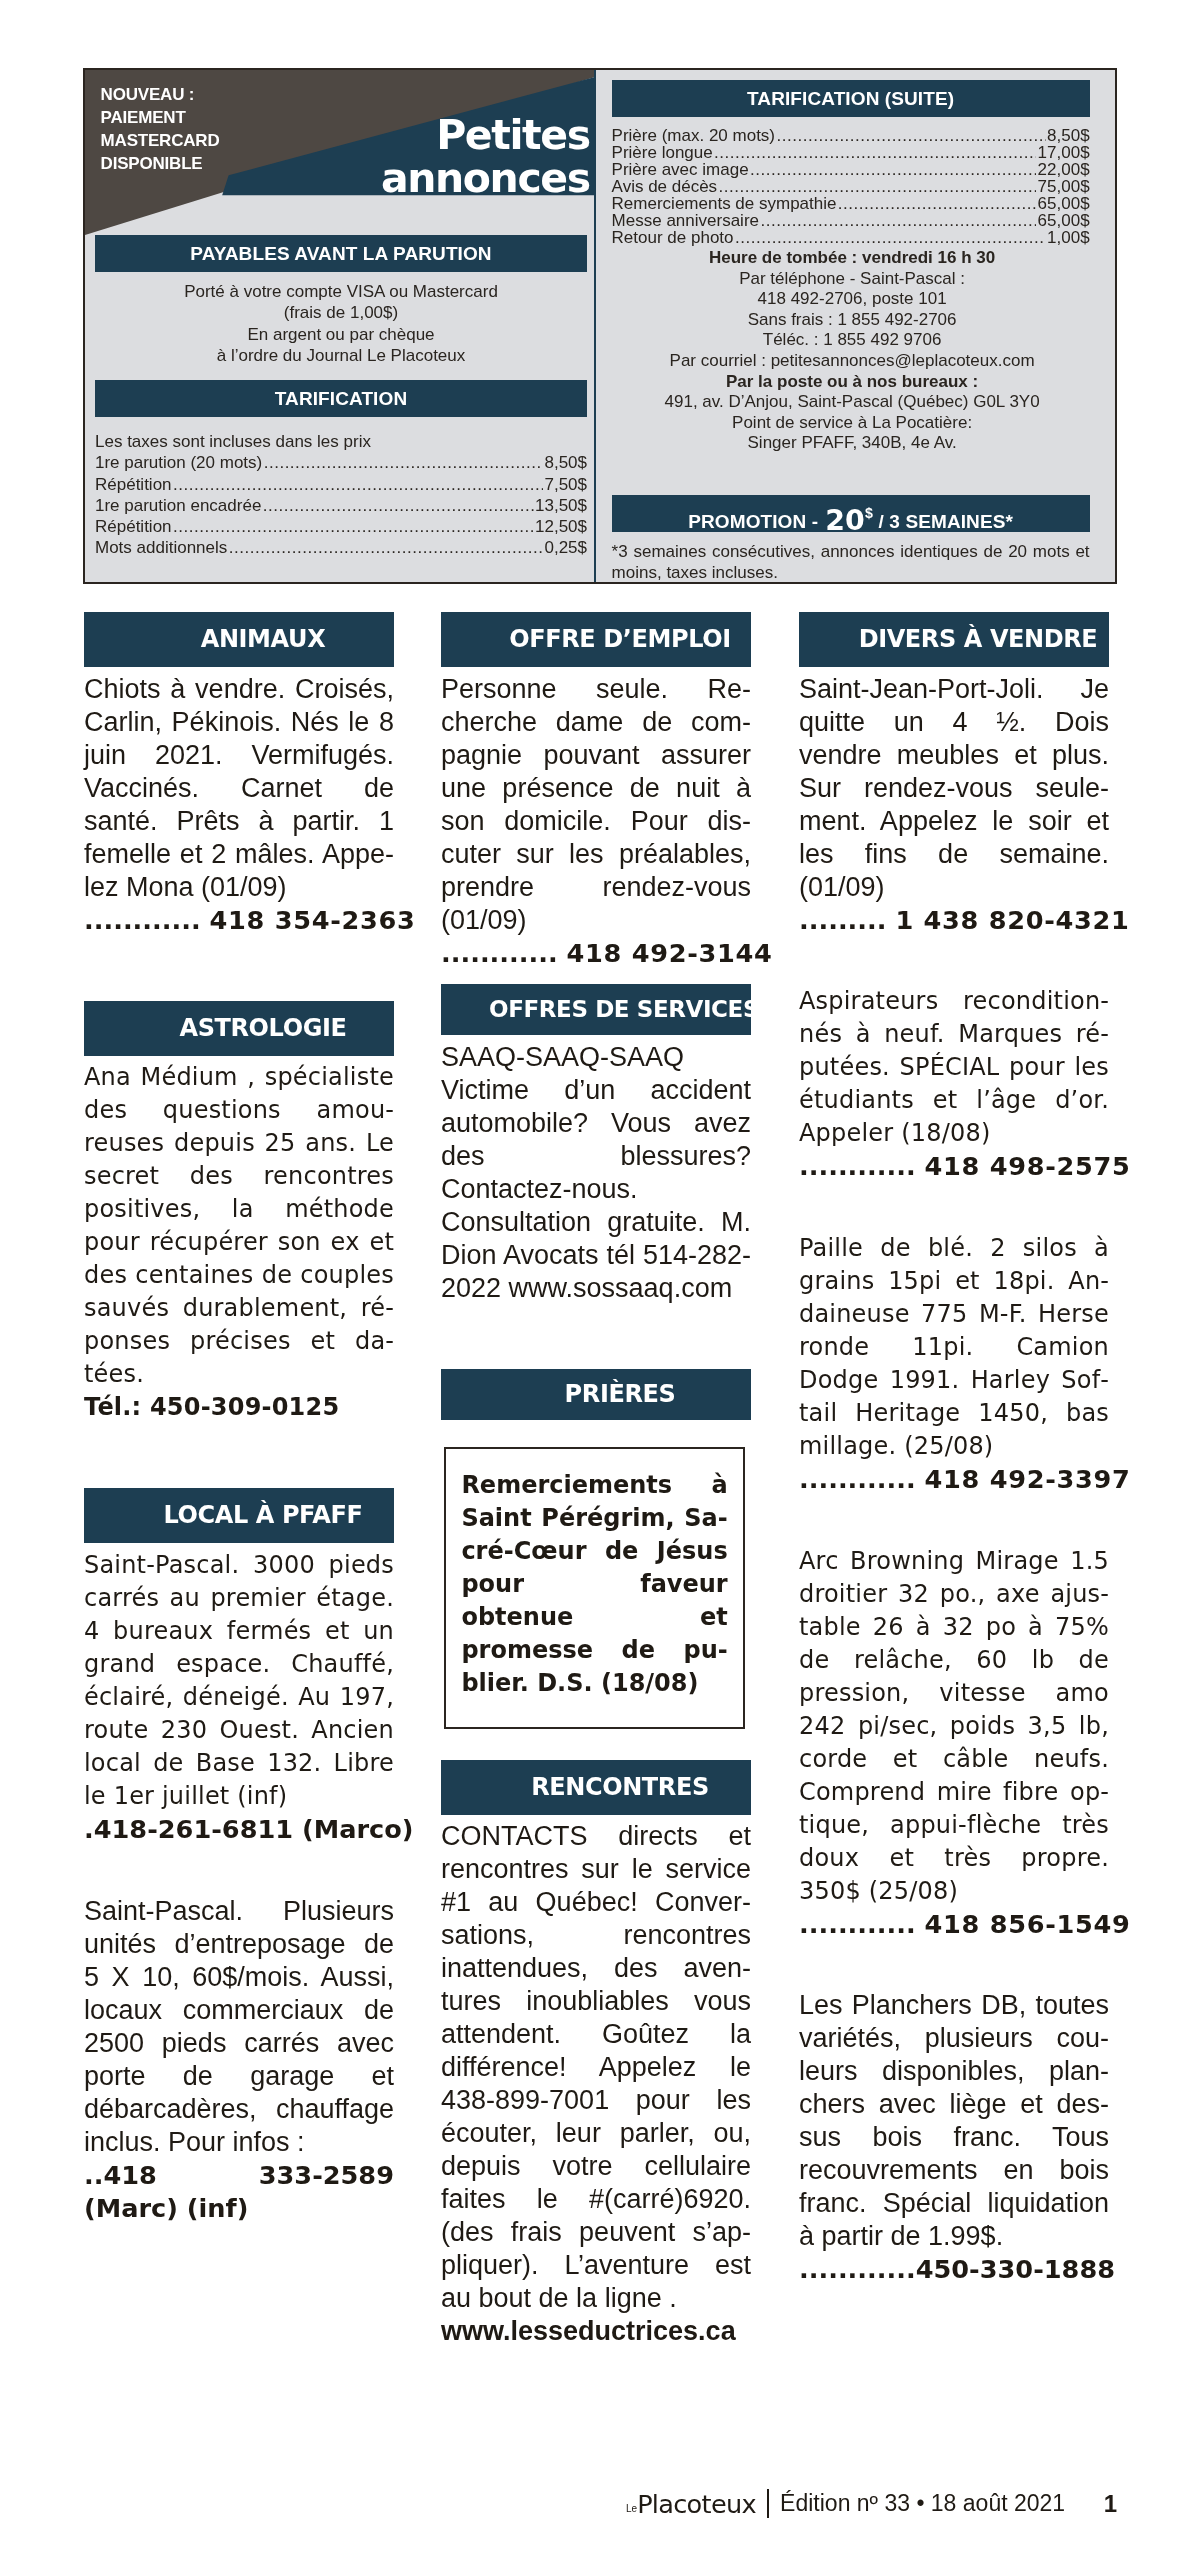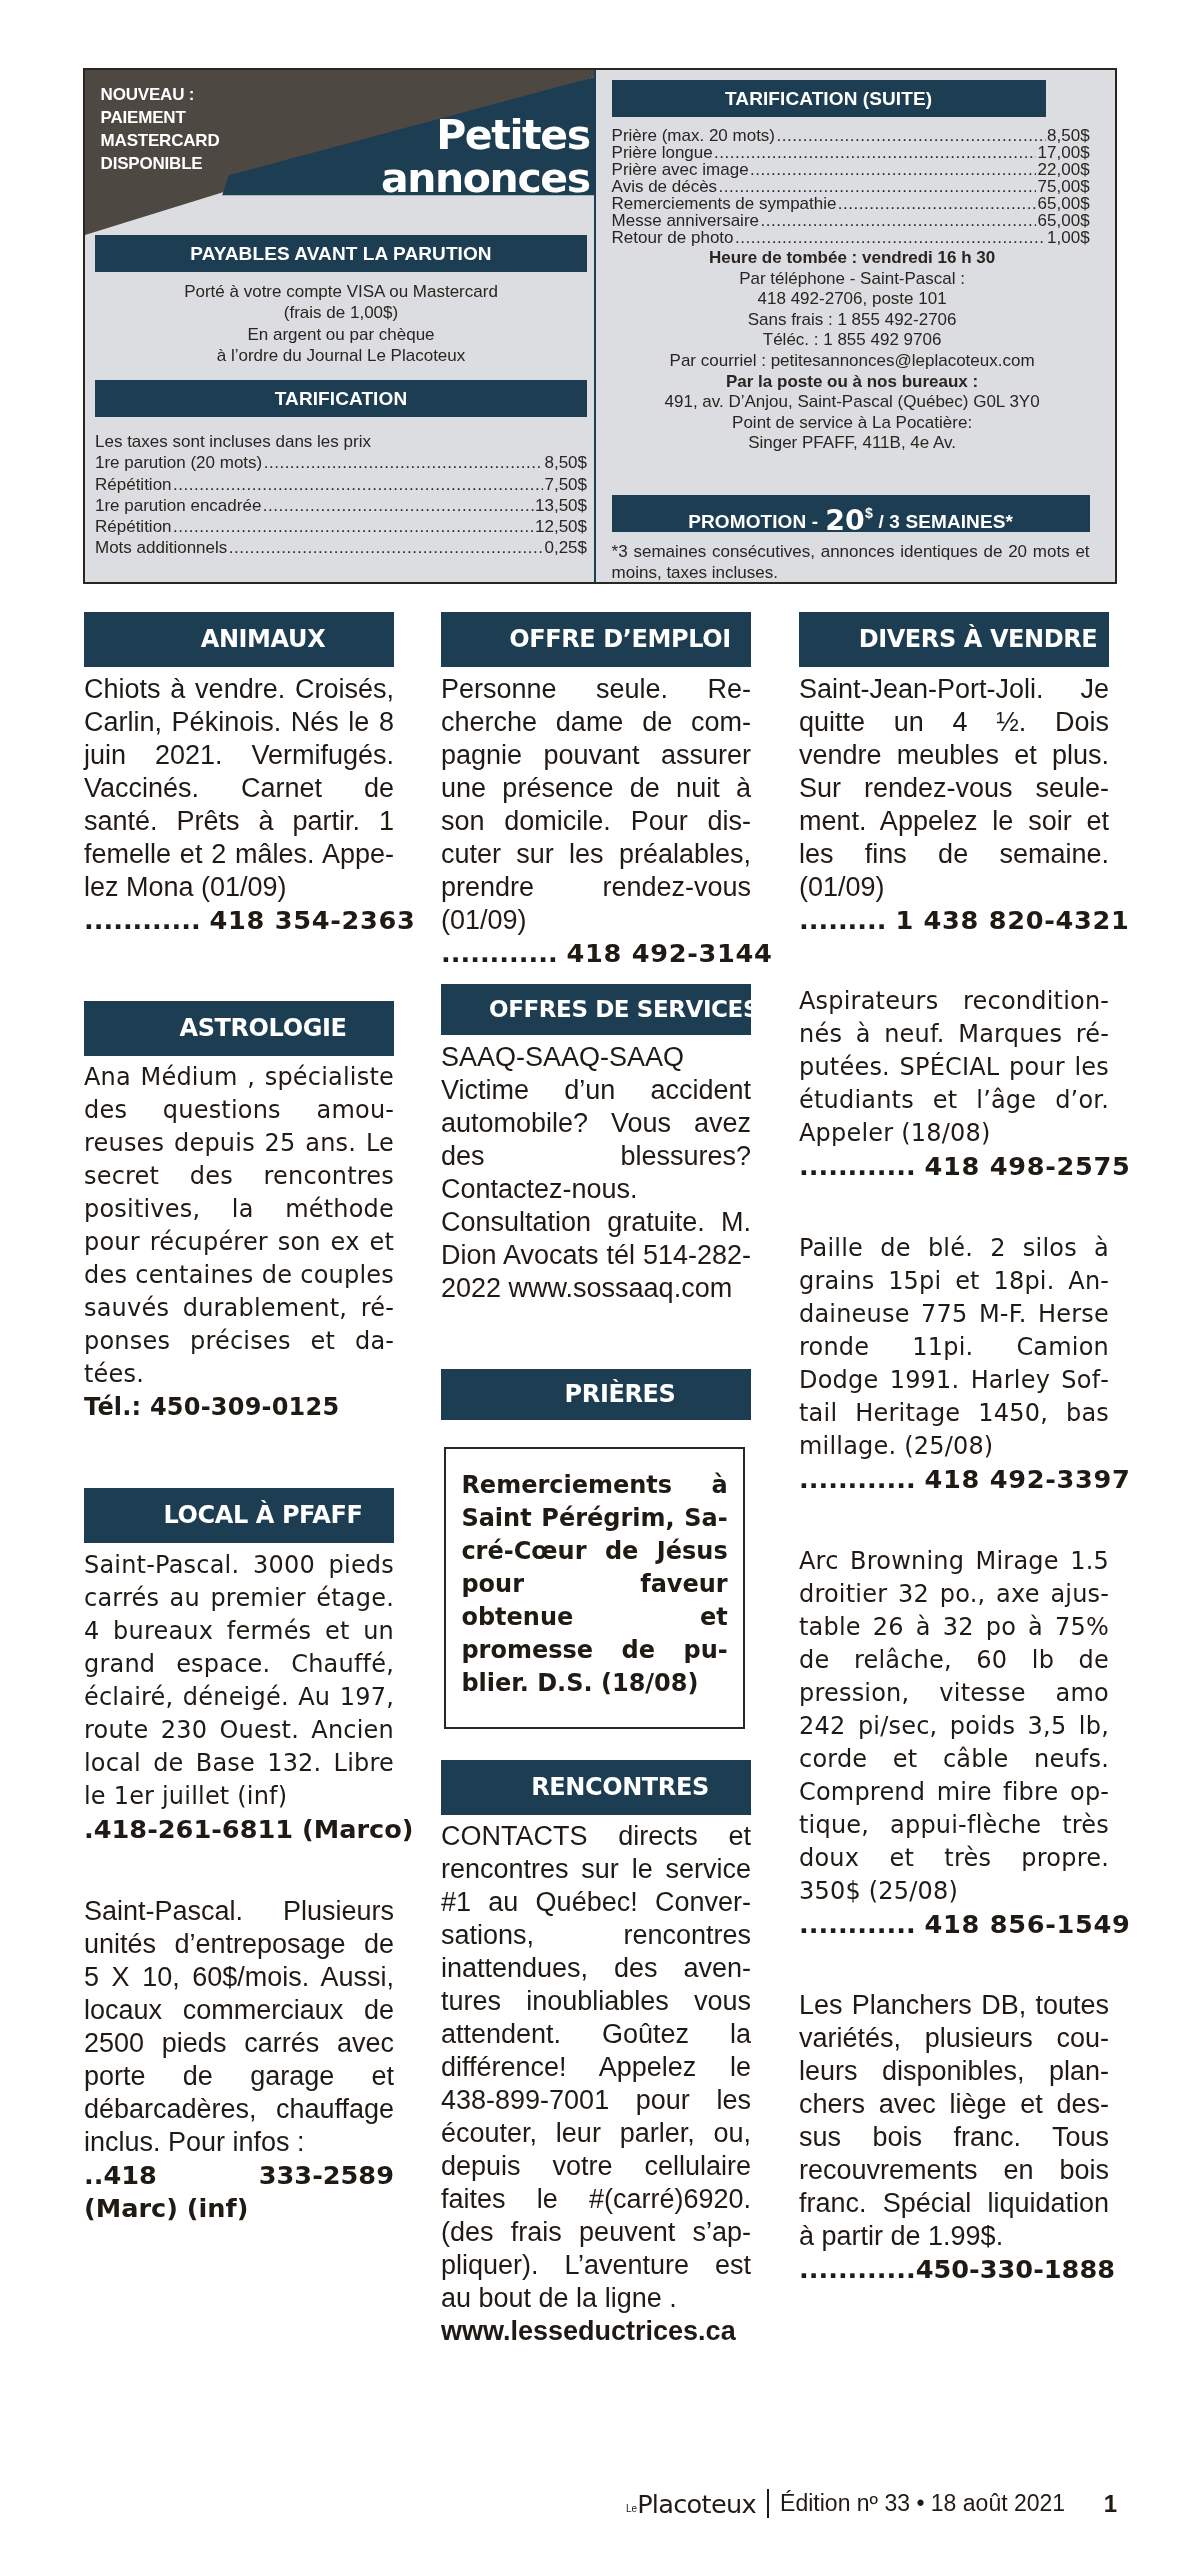--- a/index.html
+++ b/index.html
@@ -23,21 +23,21 @@
   .center-txt { position: absolute; left: 10px; width: 492px; text-align: center; font-family: "Liberation Sans", sans-serif;
                 font-size: 17px; line-height: 21.3px; color: #2a2520; }
   .tarif-l { position: absolute; left: 10px; width: 492px; font-family: "Liberation Sans", sans-serif; font-size: 17px;
              line-height: 21.3px; color: #2a2520; }
   .row { display: flex; align-items: baseline; white-space: nowrap; }
   .row .lbl { flex: 0 0 auto; }
   .row .dots { flex: 1 1 auto; overflow: hidden; margin: 0 1.4px; }
   .row .dots::before { content: ". . . . . . . . . . . . . . . . . . . . . . . . . . . . . . . . . . . . . . . . . . . . . . . . . . . . . . . . . . . . . . . . . . . . . . . . . . . . . . . . . . . . . . . . . . . . . . . . . . . . . . ."; letter-spacing: -2.1px; }
   .row .val { flex: 0 0 auto; }
 
-  .bar-r { position: absolute; left: 15.6px; width: 434px; height: 37px; line-height: 37px; font-size: 19px; }
+  .bar-r { position: absolute; left: 15.6px; width: 478px; height: 37px; line-height: 37px; font-size: 19px; }
   .tarif-r { position: absolute; left: 15.6px; width: 478px; font-family: "Liberation Sans", sans-serif; font-size: 17px; line-height: 17px; color: #2a2520; }
   .contact { position: absolute; left: 7.1px; width: 498px; text-align: center; font-family: "Liberation Sans", sans-serif;
              font-size: 17px; line-height: 20.6px; color: #2a2520; }
   .contact .b { font-weight: bold; }
   .promo { position: absolute; left: 15.6px; width: 478px; height: 37px; line-height: 37px; font-size: 19px; }
   .promo .big { font-family: "DejaVu Sans", sans-serif; font-size: 28.4px; font-weight: bold; vertical-align: -2.1px; margin-left: 7.1px; }
   .promo sup { font-size: 14.2px; vertical-align: 10px; margin-right: 5.7px; }
   .foot-note { position: absolute; left: 15.6px; width: 478px; font-family: "Liberation Sans", sans-serif; font-size: 17px;
                line-height: 20.6px; text-align: justify; color: #2a2520; }
 
@@ -172,21 +172,21 @@
     <div class="contact" style="top:178px;">
       <div class="b">Heure de tombée : vendredi 16 h 30</div>
       <div>Par téléphone - Saint-Pascal :</div>
       <div>418 492-2706, poste 101</div>
       <div>Sans frais : 1 855 492-2706</div>
       <div>Téléc. : 1 855 492 9706</div>
       <div>Par courriel : petitesannonces@leplacoteux.com</div>
       <div class="b">Par la poste ou à nos bureaux :</div>
       <div>491, av. D’Anjou, Saint-Pascal (Québec) G0L 3Y0</div>
       <div>Point de service à La Pocatière:</div>
-      <div>Singer PFAFF, 411B, 4e Av.</div>
+      <div>Singer PFAFF, 340B, 4e Av.</div>
     </div>
     <div class="bar promo" style="top:425px;">
       <span>PROMOTION -</span><span class="big">20</span><sup>$</sup><span>/ 3 SEMAINES*</span>
     </div>
     <div class="foot-note" style="top:472px;">*3 semaines consécutives, annonces identiques de 20 mots et moins, taxes incluses.</div>
   </div>
 </div>
 
 <div class="col col1">
   <div class="sec-head">ANIMAUX</div>

